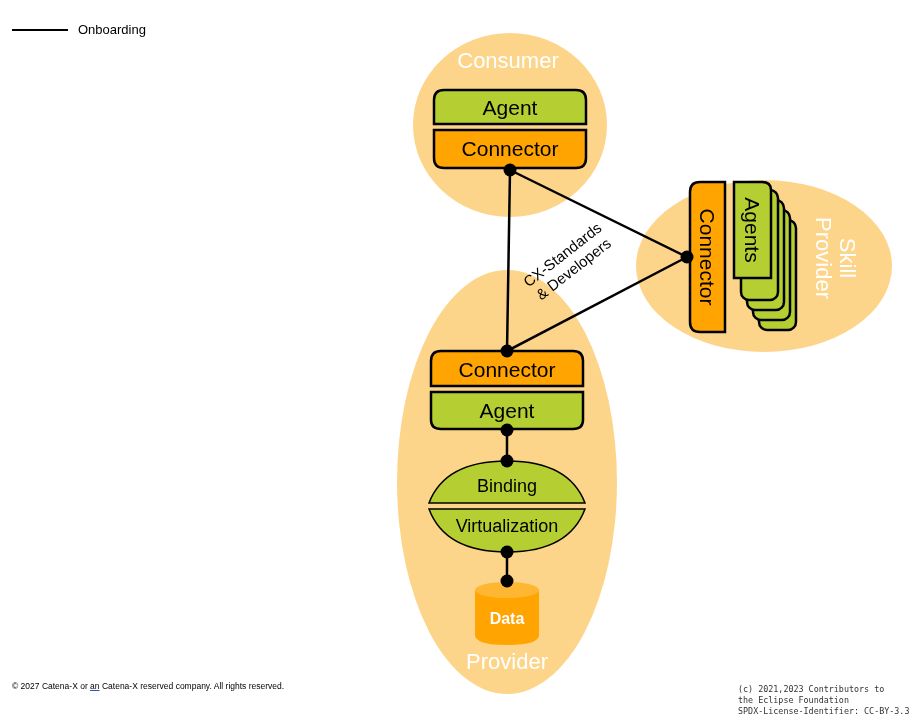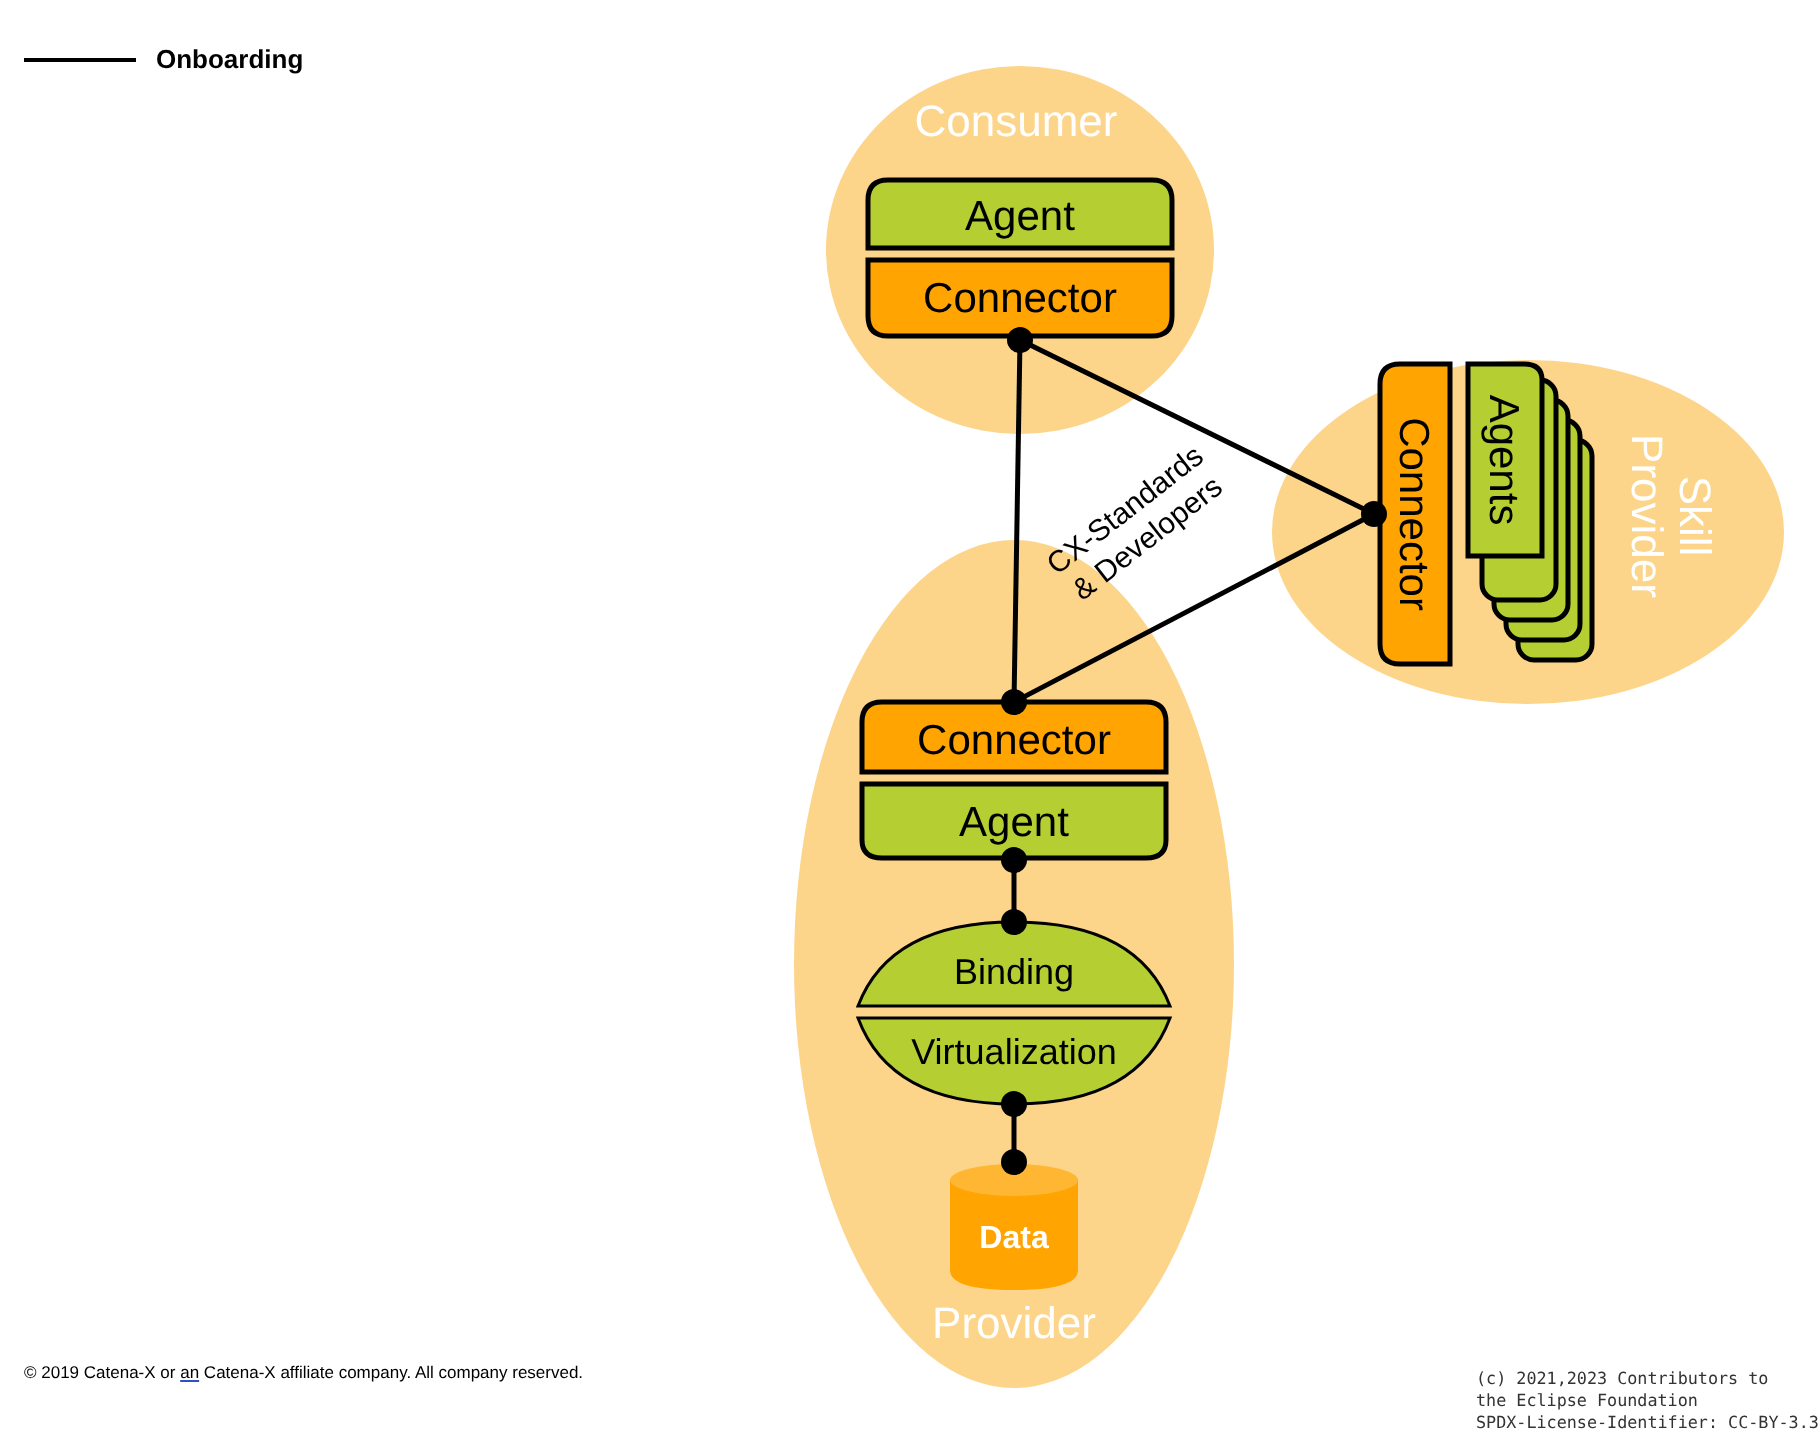--- a/index.html
+++ b/index.html
@@ -1,21 +1,21 @@
 <!DOCTYPE html>
 <html><head>
 <meta charset="utf-8">
 <style>
   html, body { margin:0; padding:0; background:#ffffff; }
   body { width:910px; height:726px; position:relative; overflow:hidden; font-family:"Liberation Sans", sans-serif; }
   svg { position:absolute; left:0; top:0; }
   .lbl { font-family:"Liberation Sans", sans-serif; }
   .legend { position:absolute; left:12px; top:22px; display:flex; align-items:center; }
   .legend-line { width:56px; height:2px; background:#000; margin-right:10px; }
-  .legend-text { font-weight:bold; font-size:13px; color:#000; }
+  .legend-text { font-weight:normal; font-size:13px; color:#000; }
   .copyright { position:absolute; left:12px; top:681px; font-size:8.5px; color:#000; }
   .copyright .an { text-decoration:underline; text-decoration-color:#3050c0;margin-top:16px; }
   .license { position:absolute; left:738px; top:684px; font-family:"DejaVu Sans Mono", monospace; font-size:8.4px; line-height:11px; color:#333; white-space:pre; }
 </style>
 </head>
 <body>
 
 <div class="legend">
   <div class="legend-line"></div>
   <span class="legend-text">Onboarding</span>
@@ -82,18 +82,18 @@
   <circle cx="510" cy="170" r="6.5" fill="#000"></circle>
   <circle cx="687" cy="257" r="6.5" fill="#000"></circle>
   <circle cx="507" cy="351" r="6.5" fill="#000"></circle>
   <circle cx="507" cy="430" r="6.5" fill="#000"></circle>
   <circle cx="507" cy="461" r="6.5" fill="#000"></circle>
   <circle cx="507" cy="552" r="6.5" fill="#000"></circle>
   <circle cx="507" cy="581" r="6.5" fill="#000"></circle>
 </svg>
 
 <div class="copyright">
-  <span>© 2019 Catena-X or </span><span class="an">an</span><span> Catena-X affiliate company. All company reserved.</span>
+  <span>© 2027 Catena-X or </span><span class="an">an</span><span> Catena-X reserved company. All rights reserved.</span>
 </div>
 
 <div class="license">(c) 2021,2023 Contributors to
 the Eclipse Foundation
 SPDX-License-Identifier: CC-BY-3.3</div>
 
 </body></html>

